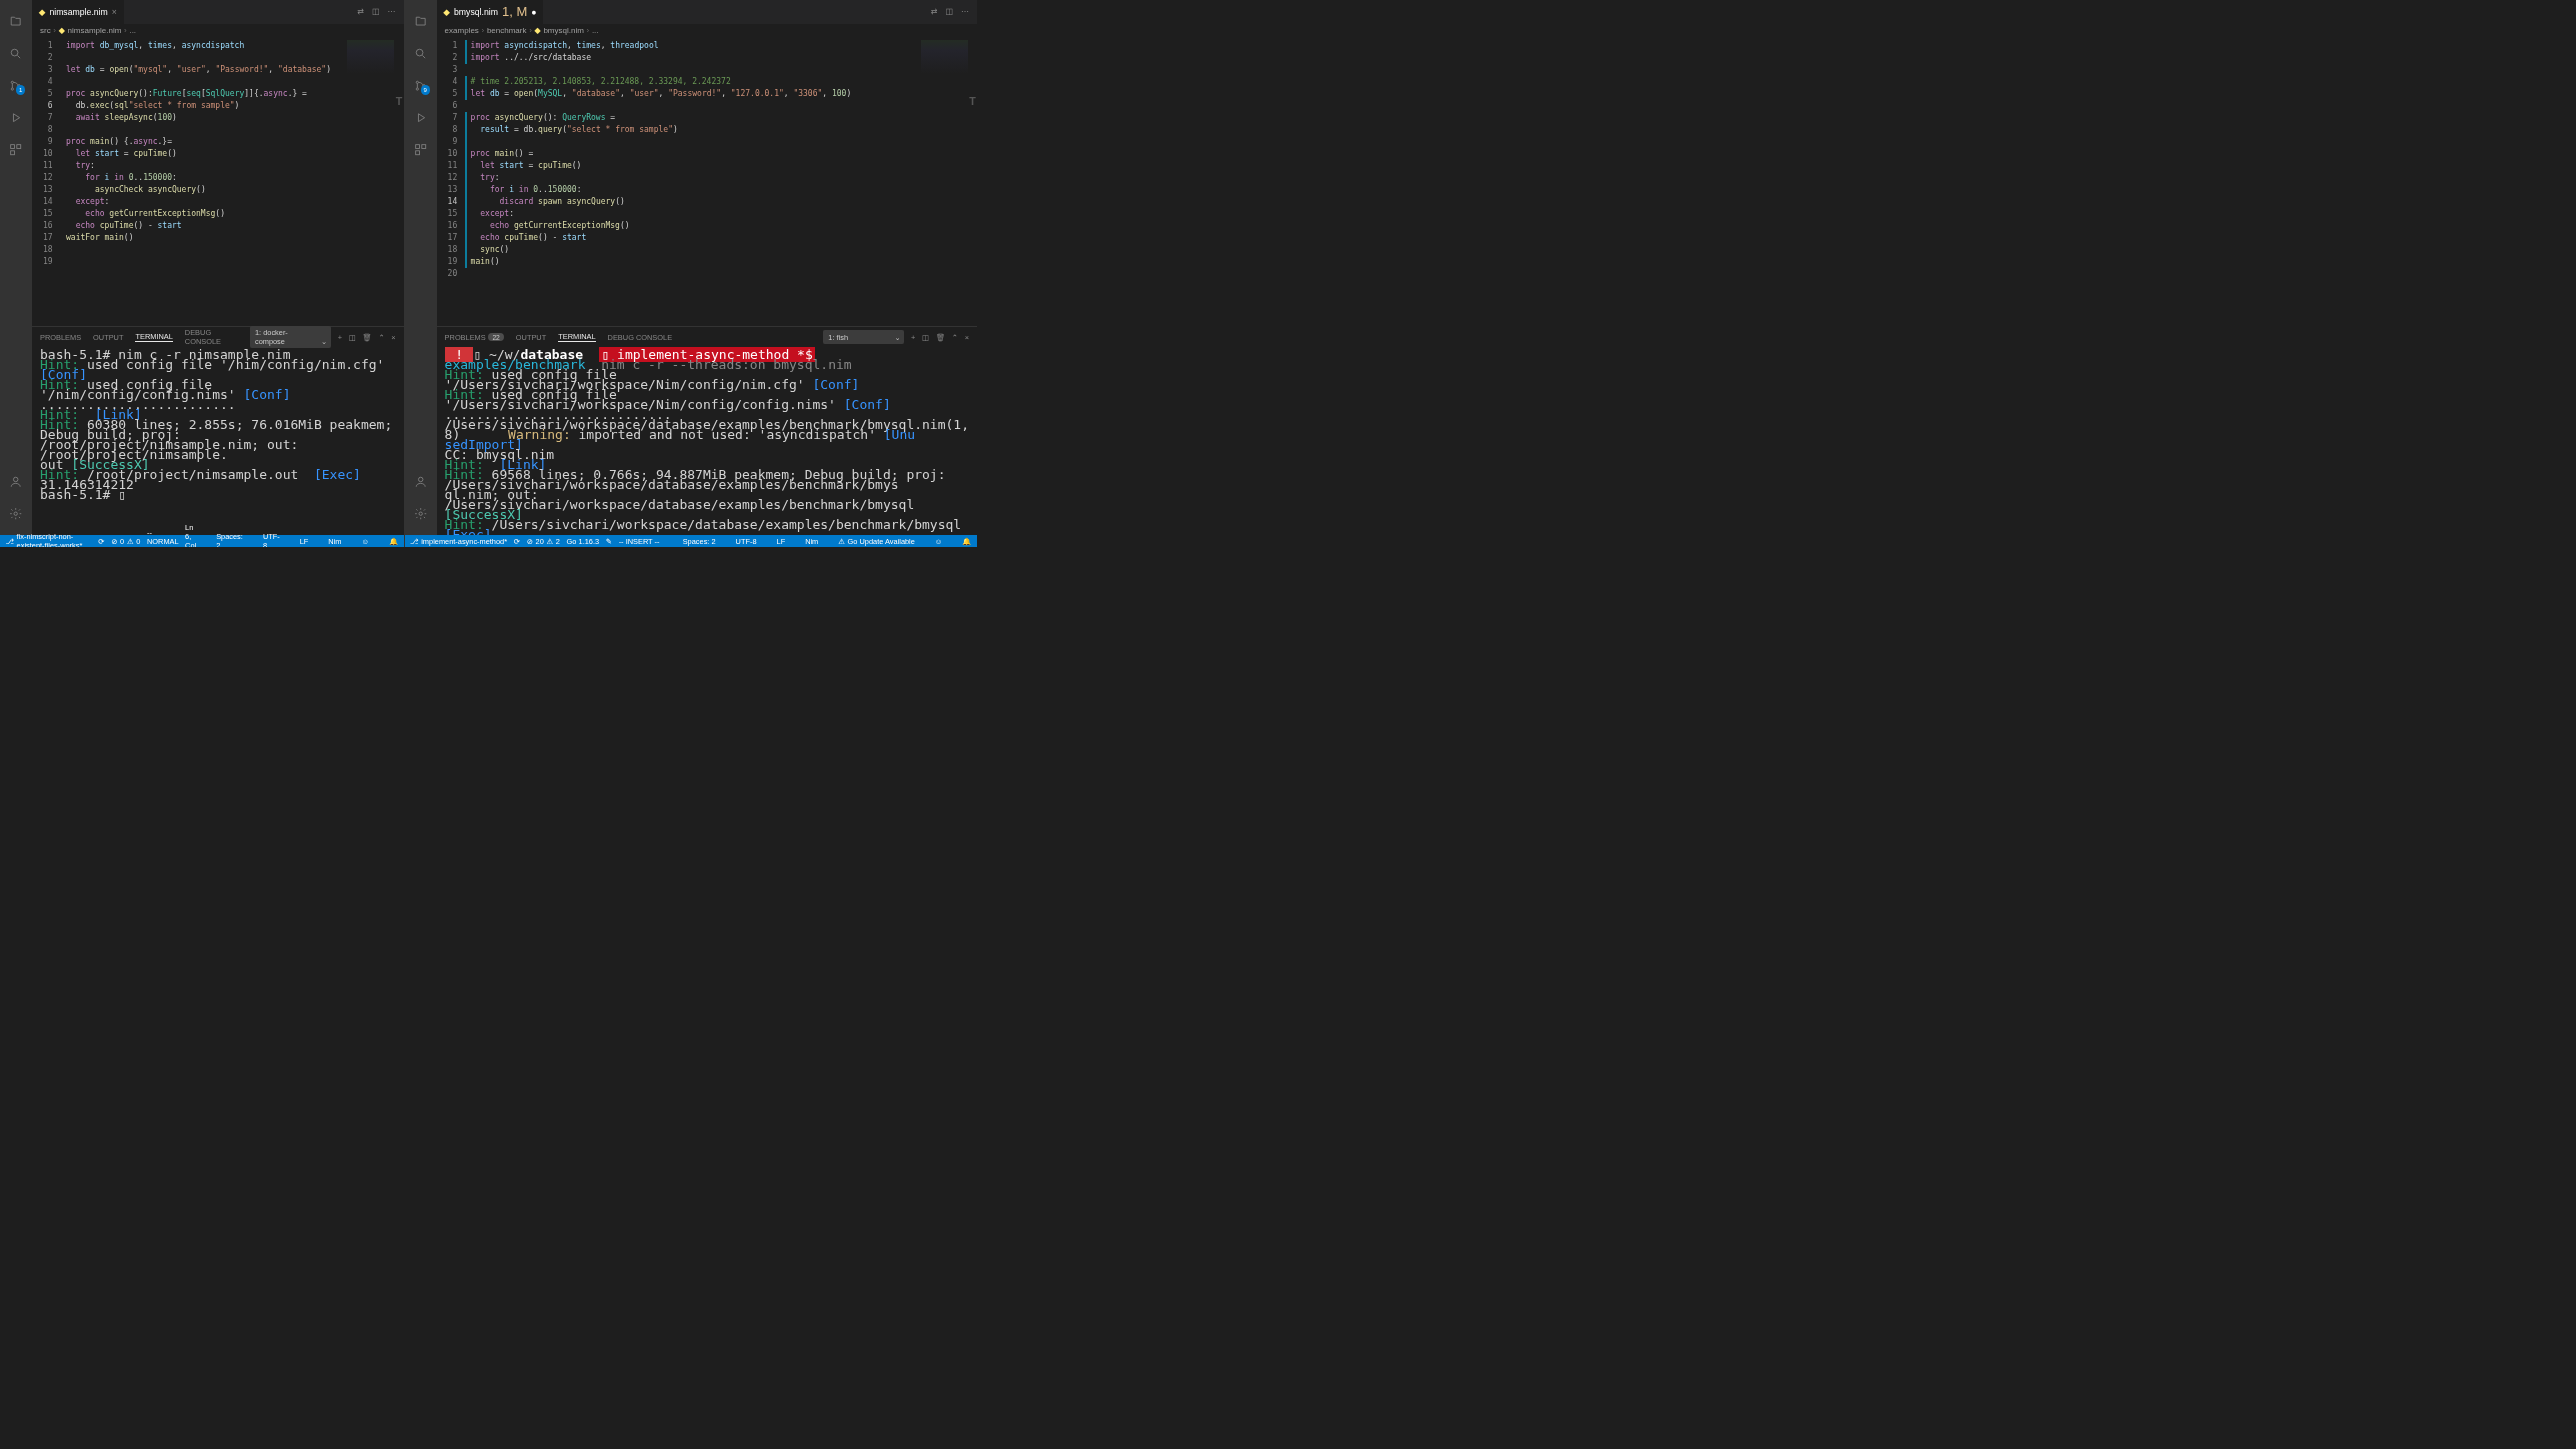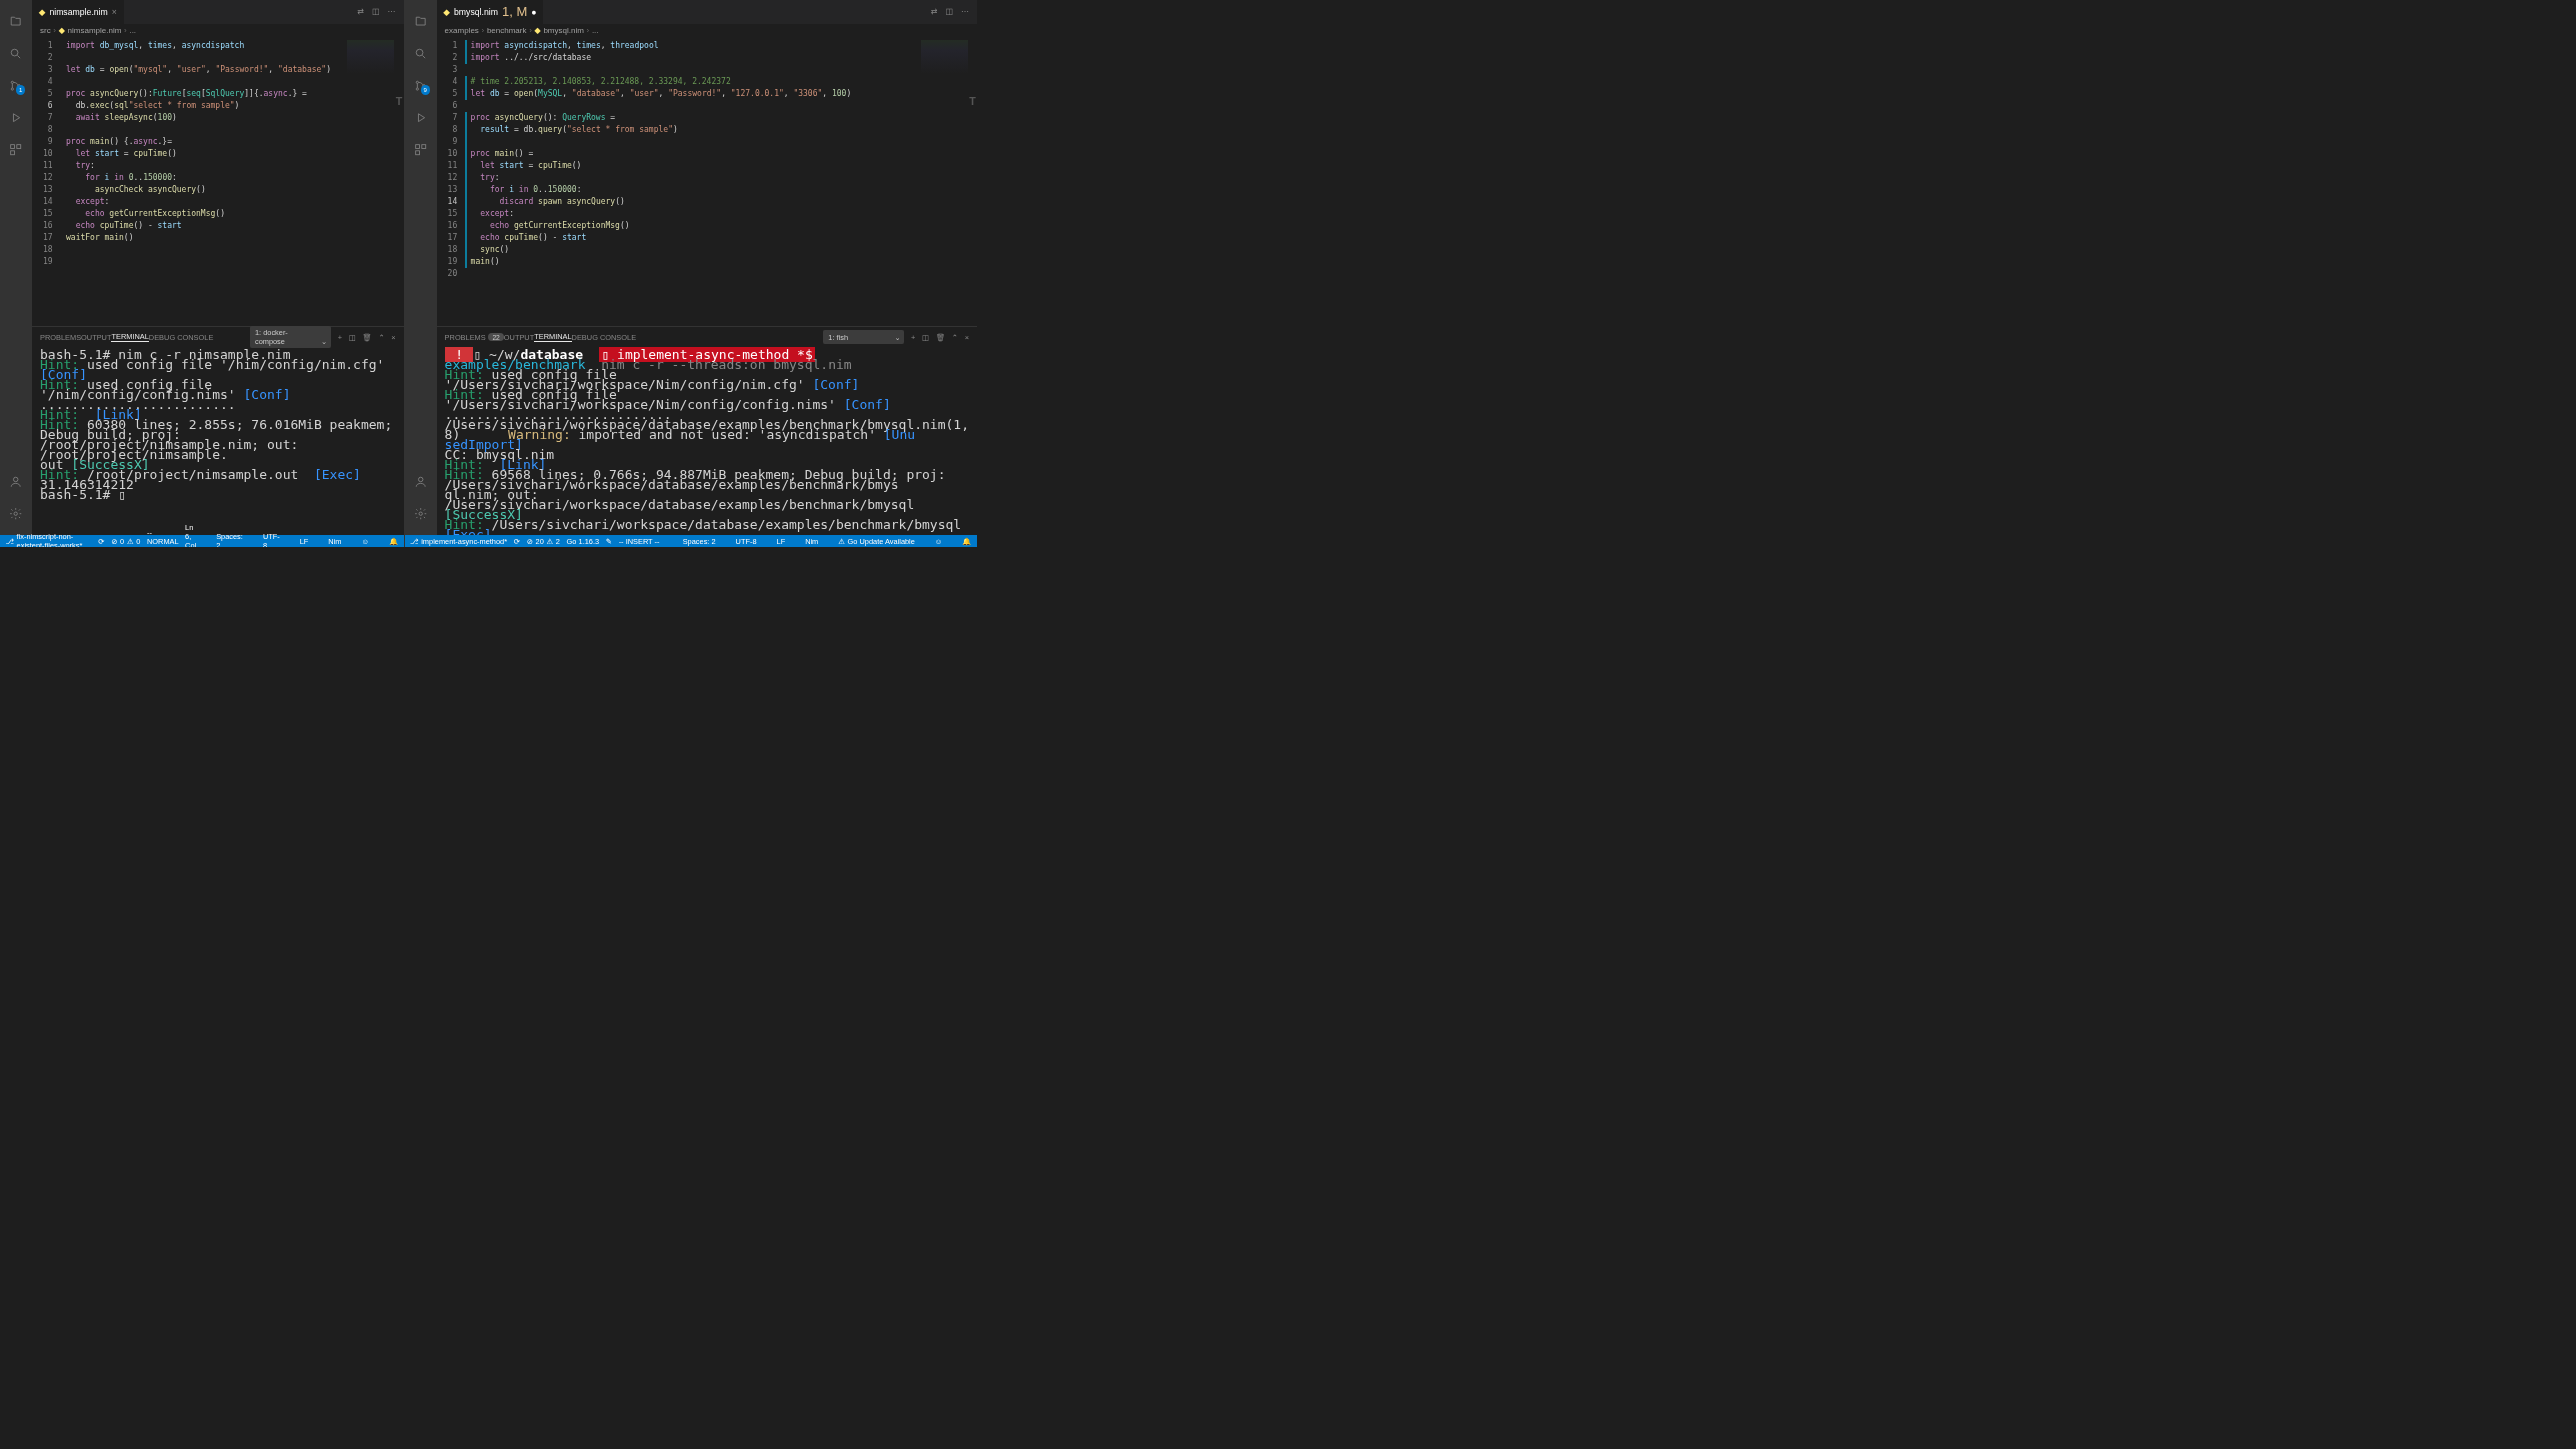--- a/index.html
+++ b/index.html
@@ -139,20 +139,21 @@
   border-top: 0.7px solid #333;
   background: #1e1e1e;
   display: flex;
   flex-direction: column;
 }
 .panel-tabs {
   height: 20px;
   display: flex;
   align-items: center;
   padding: 0 8px;
+  gap: 12px;
   font-size: 7.4px;
   color: #888;
 }
 .panel-tab { cursor: pointer; text-transform: uppercase; }
 .panel-tab.active { color: #e7e7e7; border-bottom: 0.7px solid #e7e7e7; }
 .panel-tab-badge {
   background: #4d4d4d;
   color: #ccc;
   border-radius: 5.4px;
   font-size: 6.7px;

